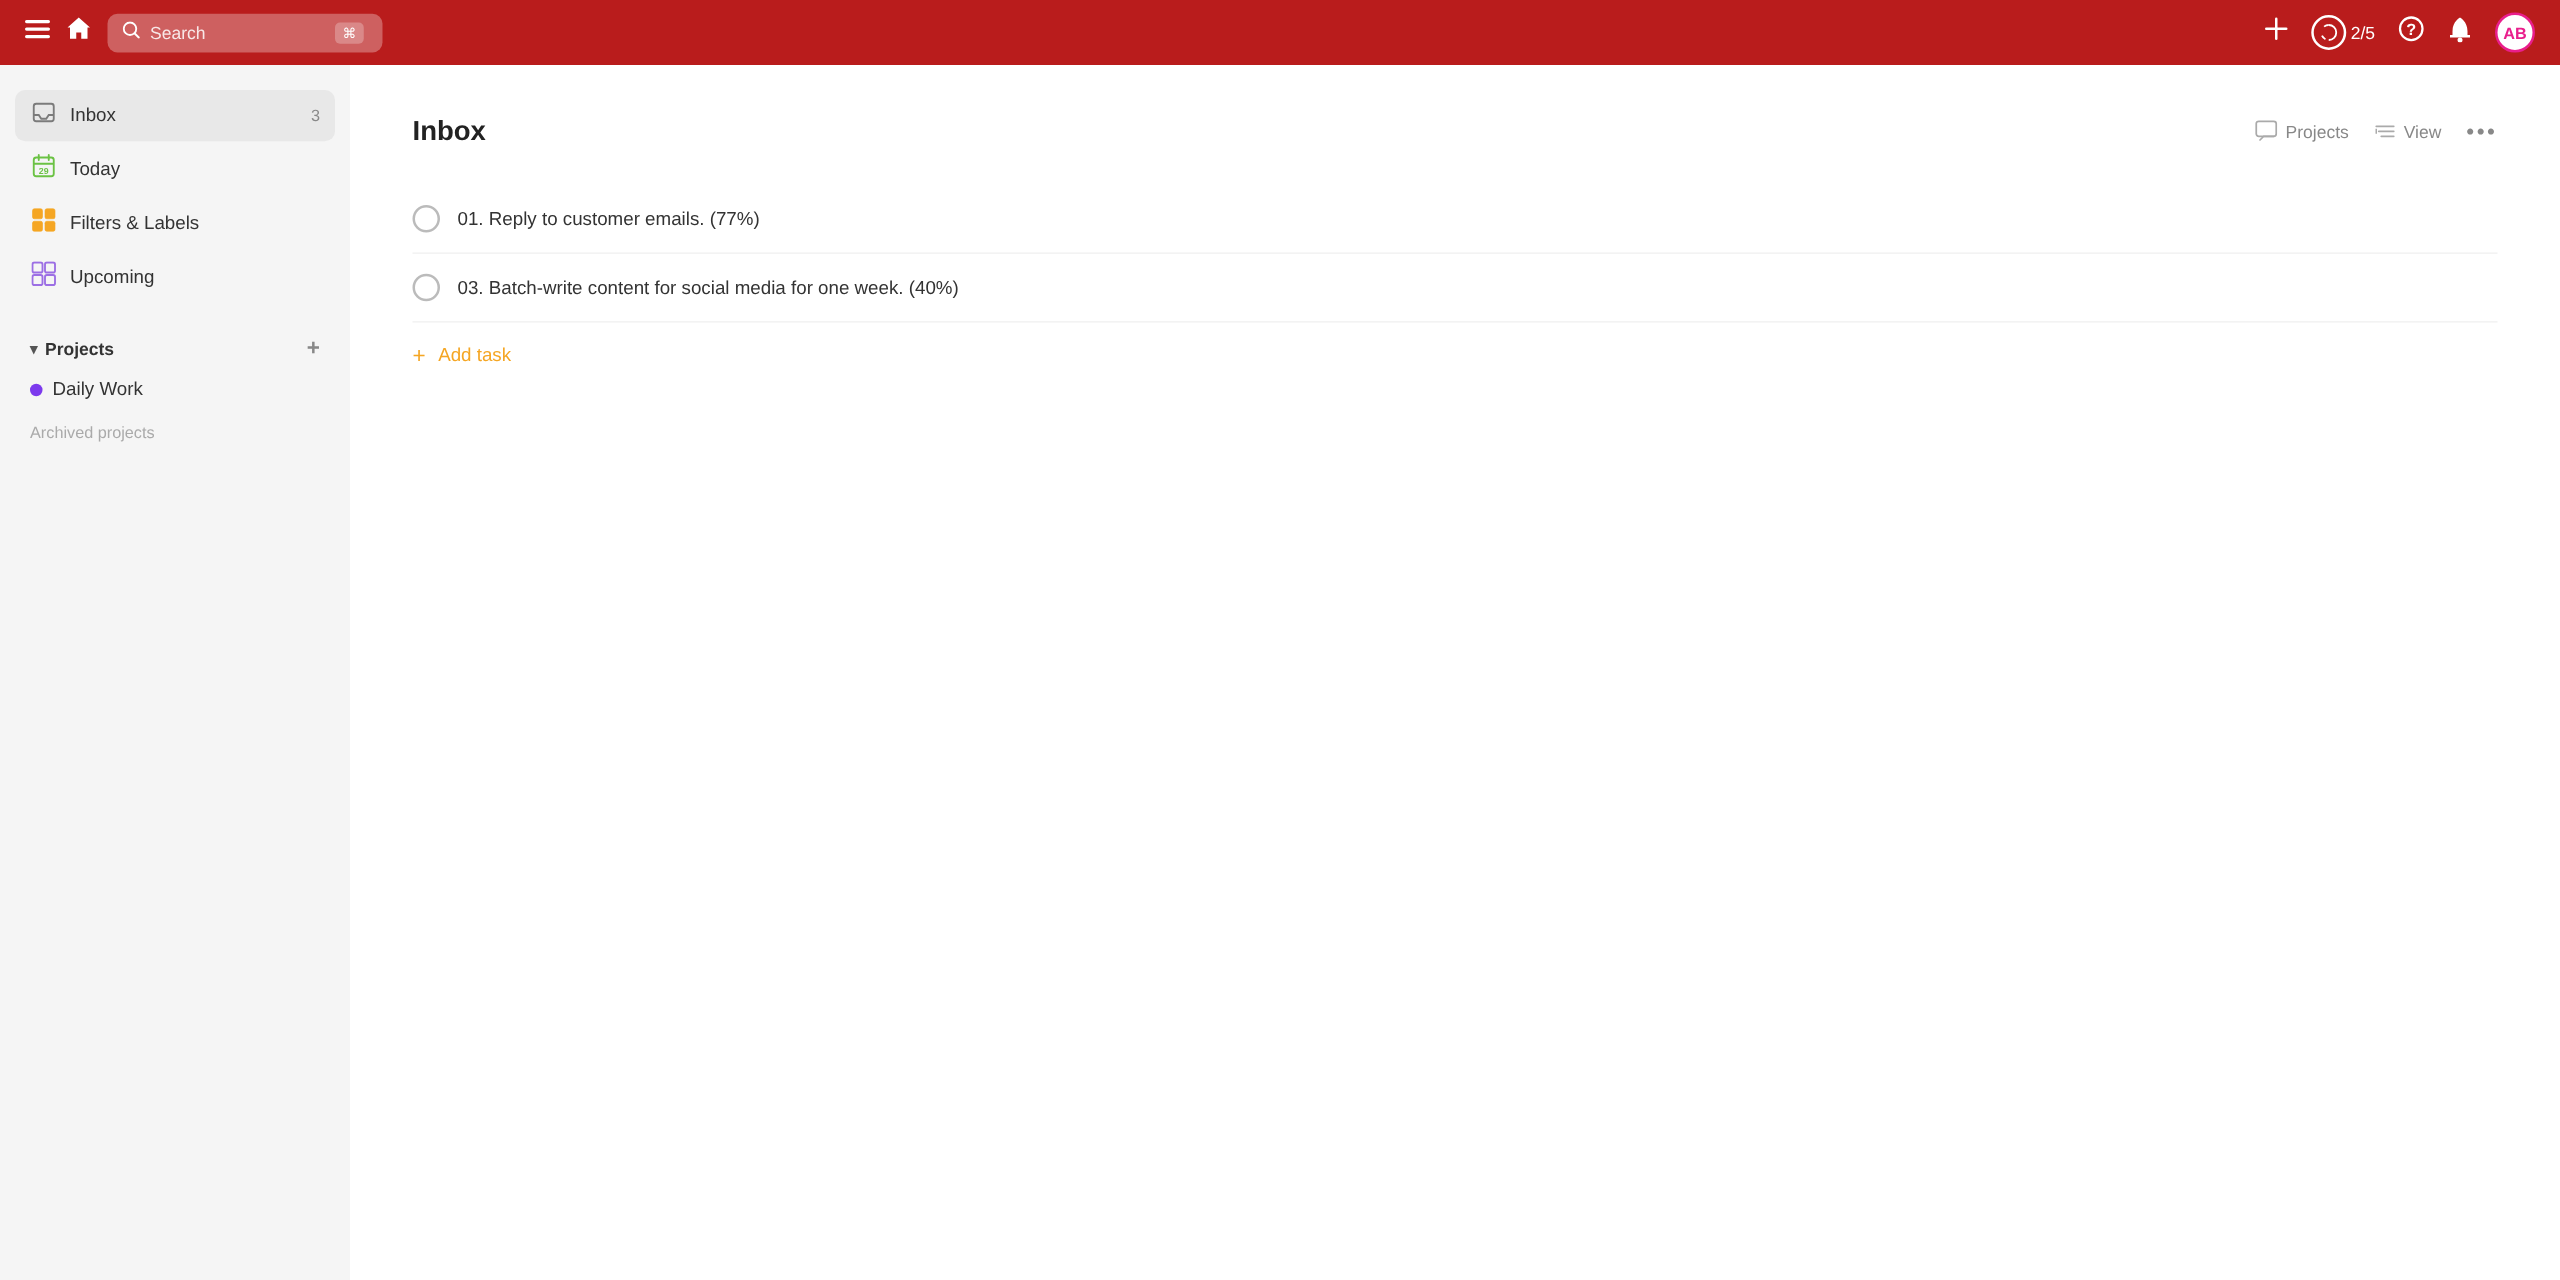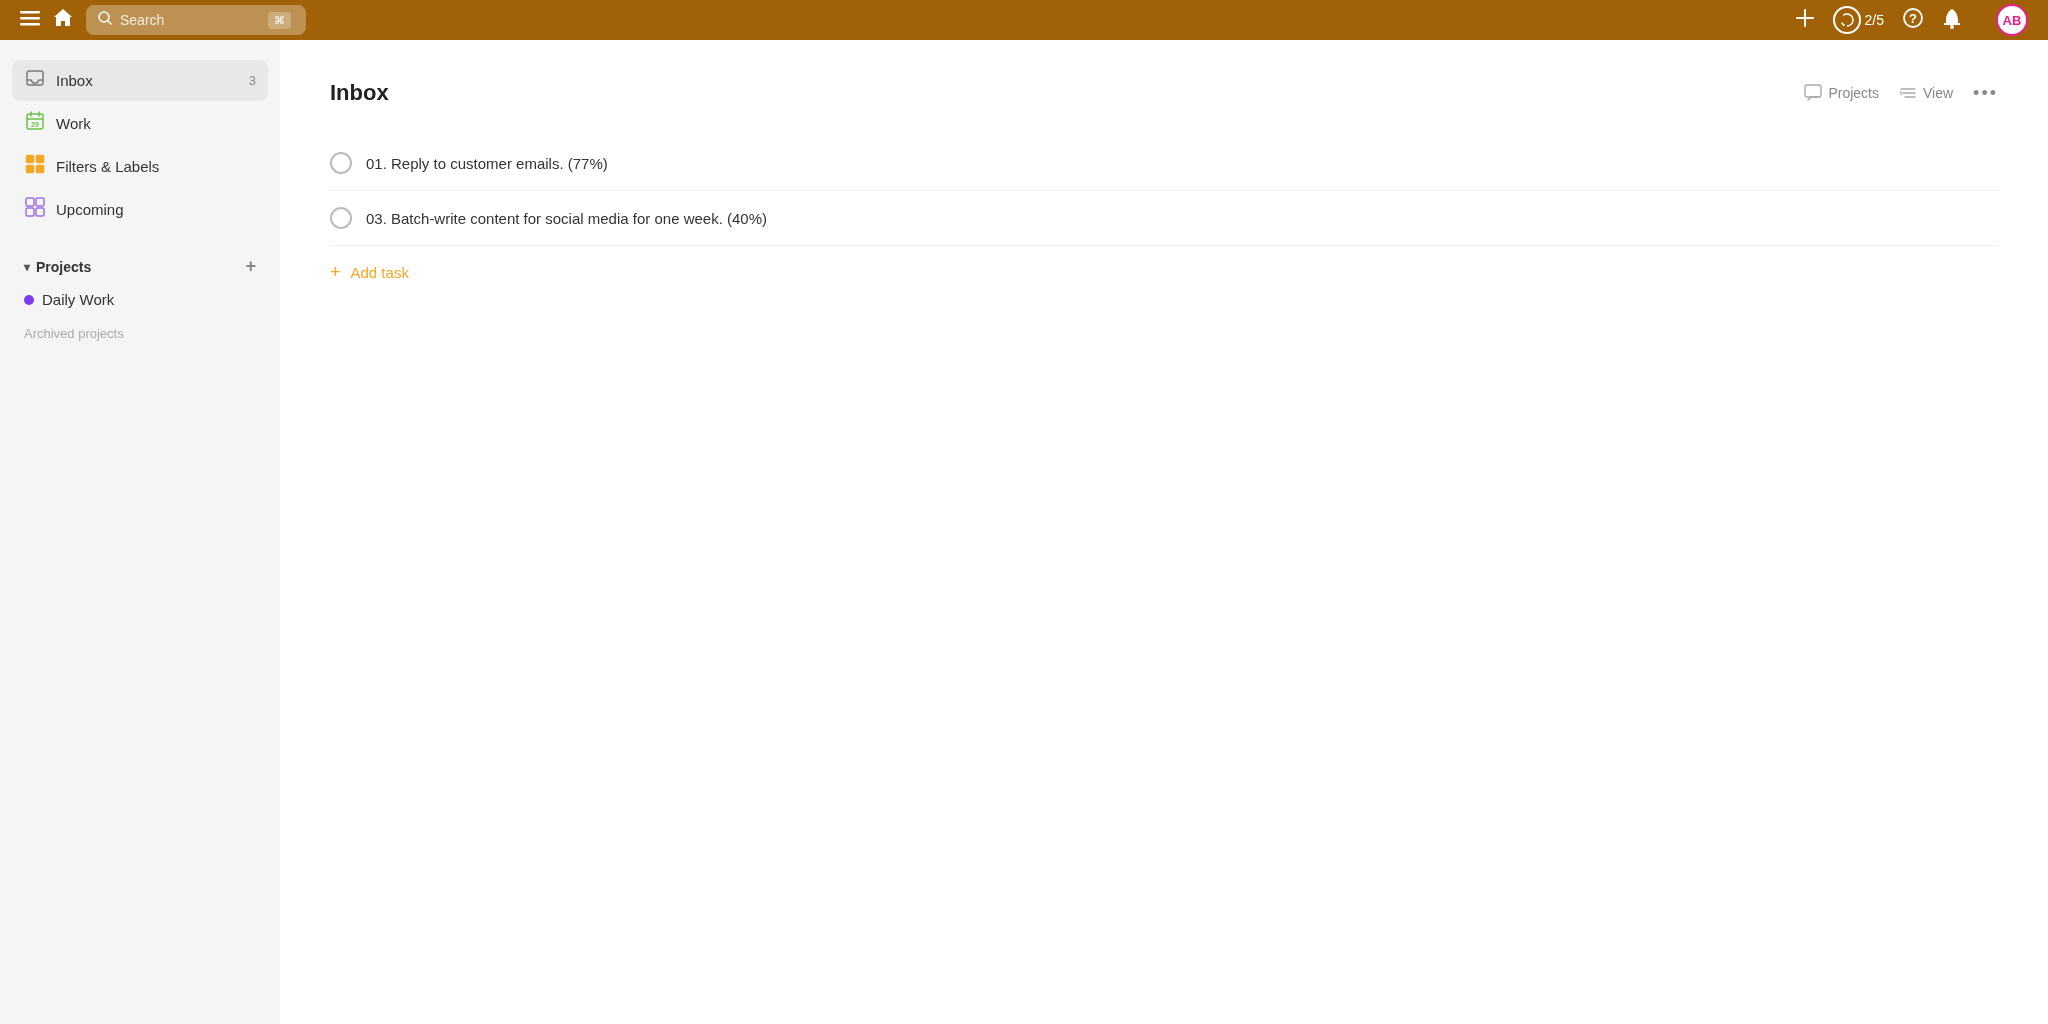--- a/index.html
+++ b/index.html
@@ -1,21 +1,21 @@
 <!DOCTYPE html>
 <html><head>
   <meta charset="utf-8">
   <style>
     * { box-sizing: border-box; margin: 0; padding: 0; }
     body { font-family: -apple-system, BlinkMacSystemFont, 'Segoe UI', sans-serif; background: #f5f5f5; height: 100vh; display: flex; flex-direction: column; }
 
     
     .topbar {
-      background: #a16207;
-      height: 40px;
+      background: #b91c1c;
+      height: 52px;
       display: flex;
       align-items: center;
       padding: 0 20px;
       flex-shrink: 0;
     }
     .topbar-left { display: flex; align-items: center; gap: 12px; }
     .search-bar {
       display: flex;
       align-items: center;
       background: rgba(255,255,255,0.3);
@@ -59,21 +59,20 @@
       font-size: 12px; color: white;
     }
     .avatar {
       width: 32px; height: 32px;
       border-radius: 50%;
       background: white;
       border: 2px solid #e91e8c;
       display: flex; align-items: center; justify-content: center;
       font-size: 13px; font-weight: 600; color: #e91e8c;
       cursor: pointer;
-      margin-left: 16px;
     }
 
     
     .main-layout { display: flex; flex: 1; overflow: hidden; }
 
     
     .sidebar {
       width: 280px;
       background: #f5f5f5;
       padding: 20px 12px;
@@ -274,21 +273,21 @@
     <div class="sidebar-item">
       <span class="sidebar-icon">
         <svg width="20" height="20" viewBox="0 0 20 20" fill="none">
           <rect x="2" y="3" width="16" height="15" rx="2" stroke="#6BC244" stroke-width="1.5"></rect>
           <line x1="6" y1="1" x2="6" y2="5" stroke="#6BC244" stroke-width="1.5" stroke-linecap="round"></line>
           <line x1="14" y1="1" x2="14" y2="5" stroke="#6BC244" stroke-width="1.5" stroke-linecap="round"></line>
           <line x1="2" y1="8" x2="18" y2="8" stroke="#6BC244" stroke-width="1.5"></line>
           <text x="10" y="16" text-anchor="middle" fill="#6BC244" font-size="7" font-weight="bold">29</text>
         </svg>
       </span>
-      <span>Work</span>
+      <span>Today</span>
     </div>
     <div class="sidebar-item">
       <span class="sidebar-icon">
         <svg width="20" height="20" viewBox="0 0 20 20" fill="none">
           <rect x="1" y="1" width="8" height="8" rx="1.5" fill="#F5A623" stroke="#F5A623" stroke-width="0.5"></rect>
           <rect x="11" y="1" width="8" height="8" rx="1.5" fill="#F5A623" stroke="#F5A623" stroke-width="0.5"></rect>
           <rect x="1" y="11" width="8" height="8" rx="1.5" fill="#F5A623" stroke="#F5A623" stroke-width="0.5"></rect>
           <rect x="11" y="11" width="8" height="8" rx="1.5" fill="#F5A623" stroke="#F5A623" stroke-width="0.5"></rect>
         </svg>
       </span>

